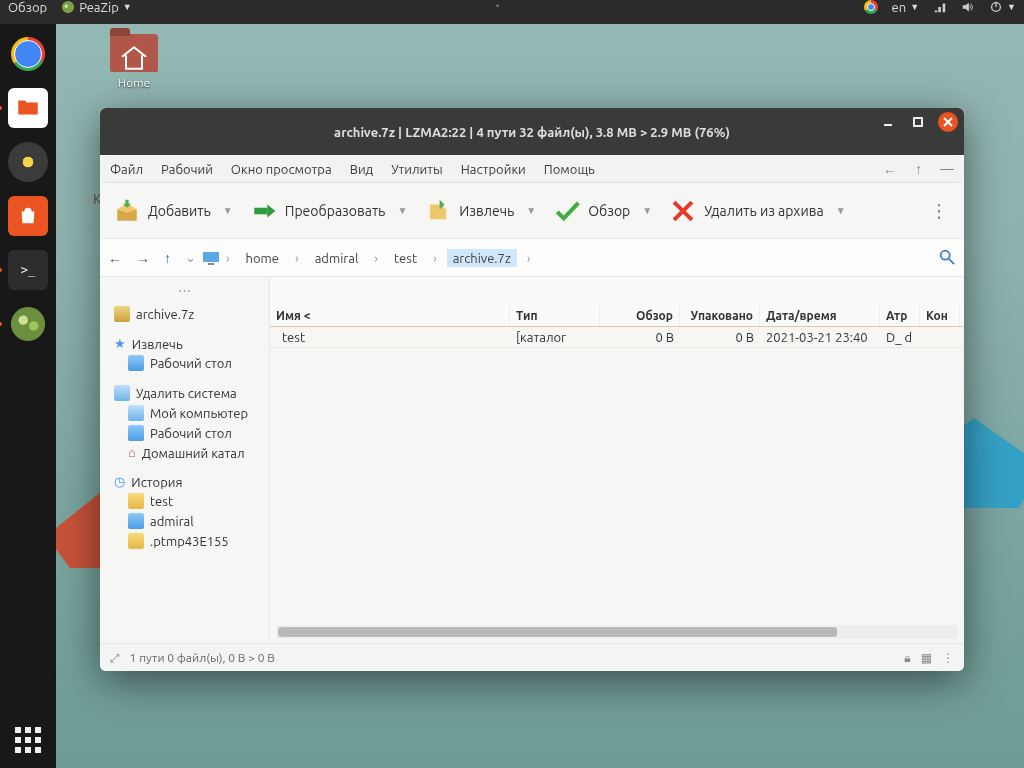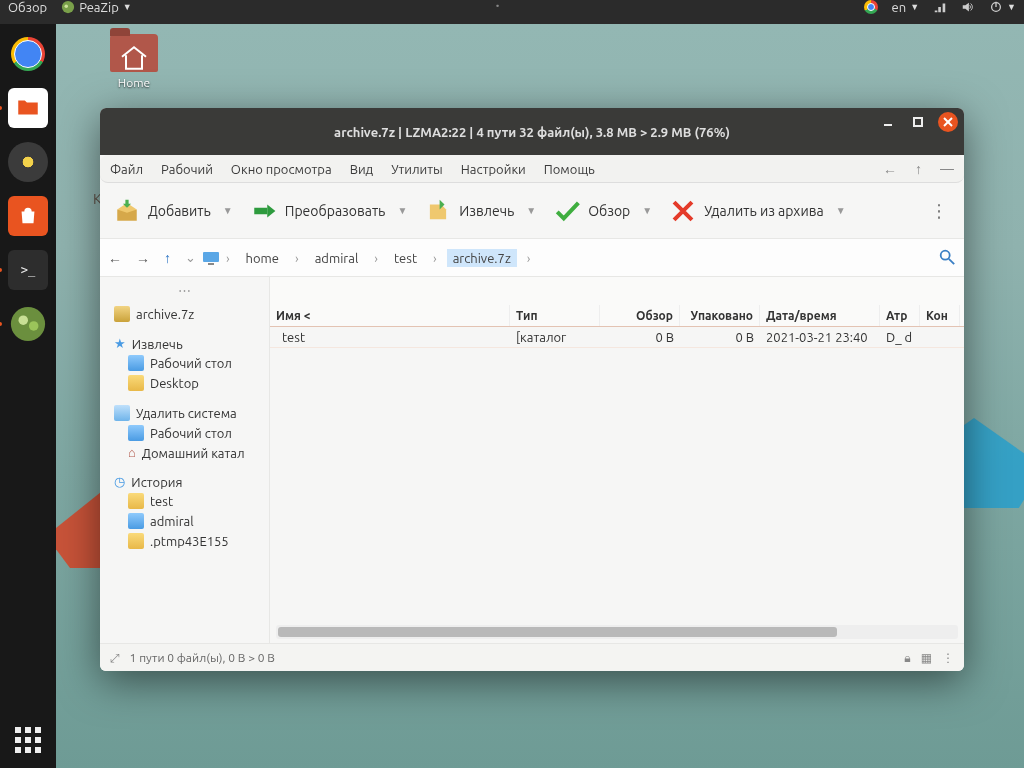--- a/index.html
+++ b/index.html
@@ -375,30 +375,30 @@
 
       <div class="sec">
         <div class="row">
             <span class="star">★</span>
             <span>Извлечь</span>
           </div>
         <div class="row sub">
             <span class="ficon folder-blue"></span>
             <span>Рабочий стол</span>
           </div>
-        <div class="row sub">
-            <span class="ficon folder"></span>
-            <span>Desktop</span>
-          </div>
       </div>
 
       <div class="sec">
         <div class="row">
             <span class="ficon drive"></span>
             <span>Удалить система</span>
+          </div>
+        <div class="row sub">
+            <span class="ficon drive"></span>
+            <span>Мой компьютер</span>
           </div>
         <div class="row sub">
             <span class="ficon folder-blue"></span>
             <span>Рабочий стол</span>
           </div>
         <div class="row sub">
             <span class="home-i">⌂</span>
             <span>Домашний катал</span>
           </div>
       </div>

